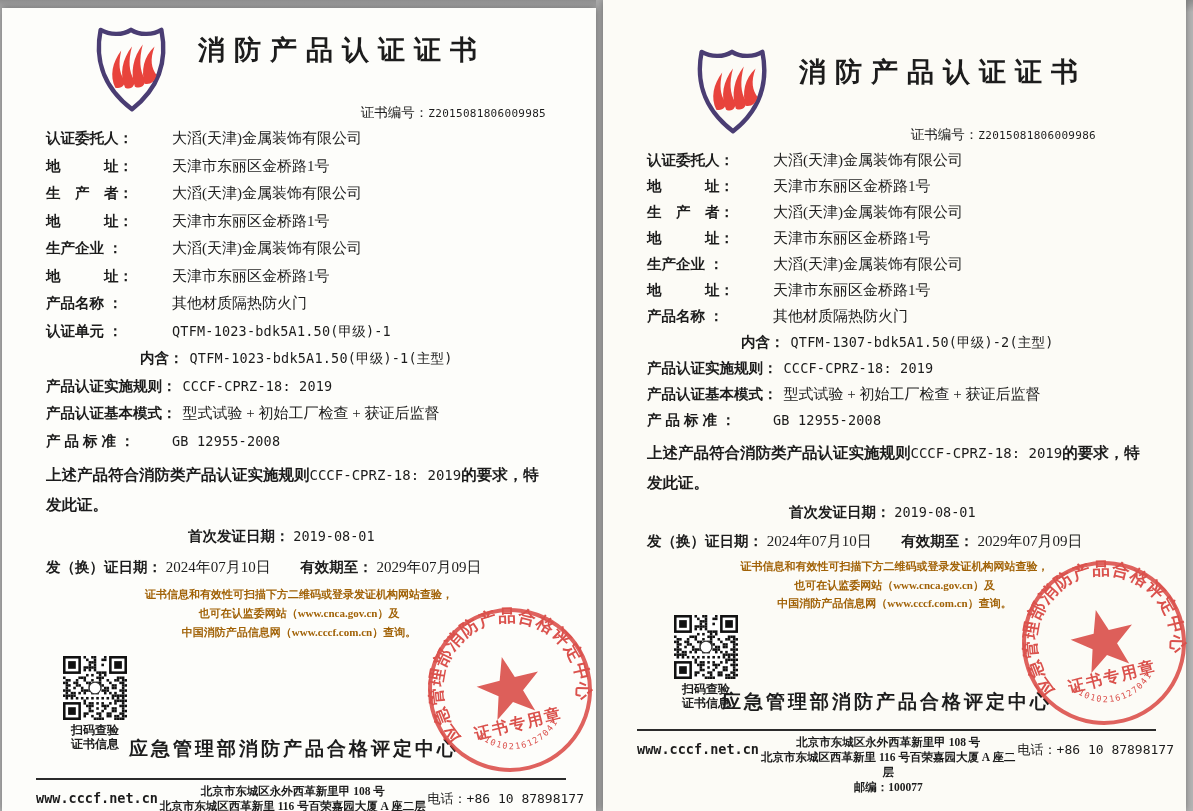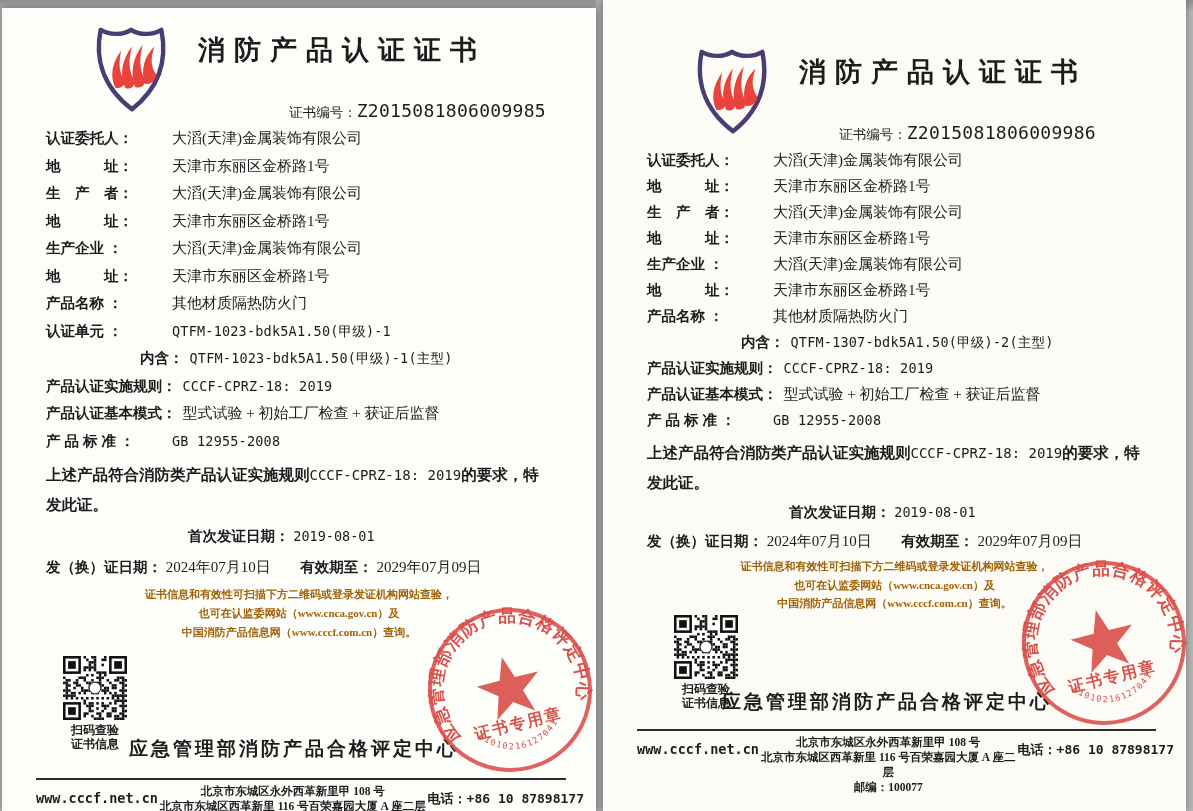--- a/index.html
+++ b/index.html
@@ -27,21 +27,21 @@
     position:absolute;left:196px;top:24px;
     font-family:"Liberation Sans","DejaVu Sans",sans-serif;
     font-weight:700;font-size:27px;letter-spacing:9px;white-space:nowrap;
   }
   .page--right .title{top:54px;}
   .certno{
     position:absolute;right:50px;bottom:6px;font-size:13.5px;white-space:nowrap;
     font-family:"Liberation Serif",serif;
   }
   .page--right .certno{right:90px;}
-  .certno .num{font-family:"DejaVu Sans Mono",monospace;font-size:18px;letter-spacing:.3px;}
+  .certno .num{font-family:"DejaVu Sans Mono",monospace;font-size:11px;letter-spacing:.3px;}
 
   
   .rows{padding:2px 20px 0 44px;}
   .row{font-size:15px;line-height:16px;margin-bottom:11.5px;white-space:nowrap;}
   .page--right .row{margin-bottom:10px;}
   .row .lbl{font-weight:700;display:inline-block;min-width:126px;
     font-family:"Liberation Sans","DejaVu Sans",sans-serif;font-size:14.5px;}
   .row.wide .lbl{min-width:0;margin-right:6px;}
   .row.indent .lbl{min-width:0;margin-left:94px;margin-right:6px;}
   .row .val{font-size:15px;}
@@ -73,21 +73,21 @@
   .issuer{position:absolute;left:112px;top:92px;width:360px;text-align:center;
     font-size:19px;letter-spacing:3px;font-weight:600;white-space:nowrap;}
   .page--right .issuer{top:74px;left:104px;}
   .rule{position:absolute;left:34px;right:30px;top:134px;border-top:2px solid #2b2b2b;}
   .page--right .rule{top:114px;}
   .fline{position:absolute;left:34px;right:12px;top:140px;display:flex;
     justify-content:space-between;align-items:flex-start;}
   .page--right .fline{top:120px;}
   .fweb{font-family:"DejaVu Sans Mono",monospace;font-weight:700;font-size:13.5px;margin-top:6px;}
   .faddr{text-align:center;font-size:11.5px;line-height:15px;font-weight:700;}
-  .ftel{font-size:13px;font-weight:700;margin-top:6px;white-space:nowrap;}
+  .ftel{font-size:13px;font-weight:400;margin-top:6px;white-space:nowrap;}
   .ftel .num{font-family:"DejaVu Sans Mono",monospace;}
 
   
   .seal{position:absolute;width:172px;height:172px;right:0px;top:-40px;
         transform:rotate(-14deg);opacity:.92;}
   .page--right .seal{top:-58px;right:-4px;}
 
   .pagegap{position:absolute;left:596px;top:0;width:7px;height:811px;background:#aaa;}
 </style>
 </head>

